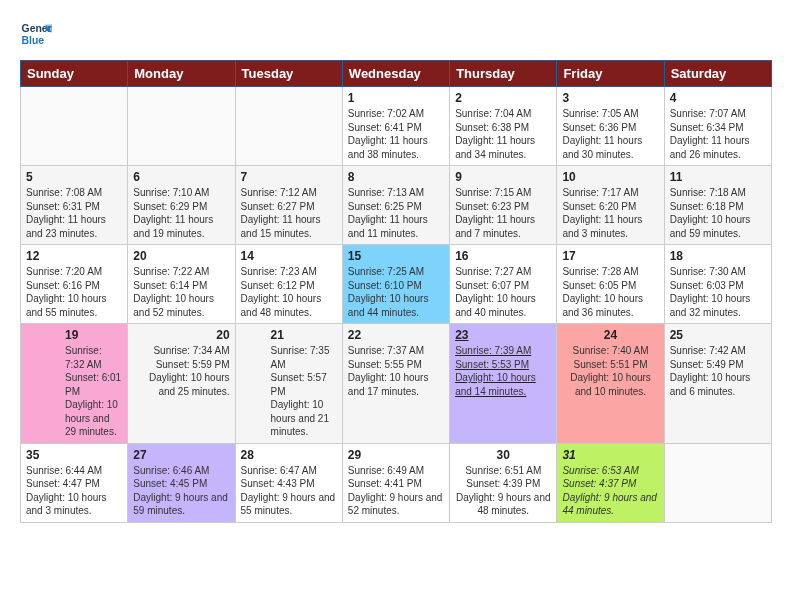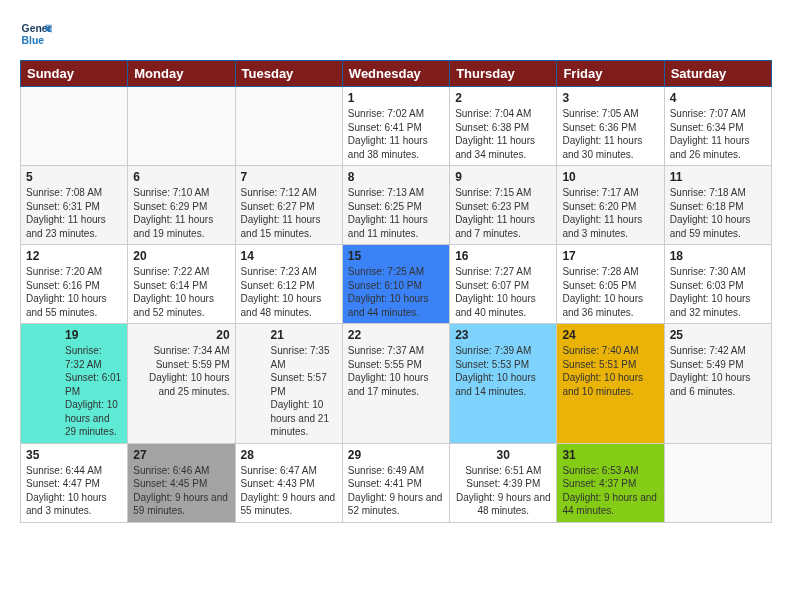--- a/index.html
+++ b/index.html
@@ -178,89 +178,89 @@
             <div class="cell-text">Sunrise: 7:20 AM<br>Sunset: 6:16 PM<br>Daylight: 10 hours and 55 minutes.</div>
           </td>
           <td style="background: rgb(255, 255, 255);">
             <span class="day-num">20</span>
             <div class="cell-text">Sunrise: 7:22 AM<br>Sunset: 6:14 PM<br>Daylight: 10 hours and 52 minutes.</div>
           </td>
           <td style="background: rgb(255, 255, 255); margin-left: 32px;">
             <span class="day-num">14</span>
             <div class="cell-text">Sunrise: 7:23 AM<br>Sunset: 6:12 PM<br>Daylight: 10 hours and 48 minutes.</div>
           </td>
-          <td style="background: #3b82f6;">
+          <td style="background: #7dd3fc;">
             <span class="day-num">15</span>
             <div class="cell-text">Sunrise: 7:25 AM<br>Sunset: 6:10 PM<br>Daylight: 10 hours and 44 minutes.</div>
           </td>
           <td style="background: rgb(255, 255, 255);">
             <span class="day-num">16</span>
             <div class="cell-text">Sunrise: 7:27 AM<br>Sunset: 6:07 PM<br>Daylight: 10 hours and 40 minutes.</div>
           </td>
           <td style="background: rgb(255, 255, 255);">
             <span class="day-num">17</span>
             <div class="cell-text">Sunrise: 7:28 AM<br>Sunset: 6:05 PM<br>Daylight: 10 hours and 36 minutes.</div>
           </td>
           <td style="background: rgb(255, 255, 255);">
             <span class="day-num">18</span>
             <div class="cell-text">Sunrise: 7:30 AM<br>Sunset: 6:03 PM<br>Daylight: 10 hours and 32 minutes.</div>
           </td>
         </tr>
         <tr>
-          <td style="background: #5eead4; padding-left: 44px;">
+          <td style="background: #f9a8d4; padding-left: 44px;">
             <span class="day-num">19</span>
             <div class="cell-text">Sunrise: 7:32 AM<br>Sunset: 6:01 PM<br>Daylight: 10 hours and 29 minutes.</div>
           </td>
           <td style="background: rgb(245, 245, 245); text-align: right;">
             <span class="day-num">20</span>
             <div class="cell-text">Sunrise: 7:34 AM<br>Sunset: 5:59 PM<br>Daylight: 10 hours and 25 minutes.</div>
           </td>
           <td style="background: rgb(245, 245, 245); padding-left: 35px;">
             <span class="day-num">21</span>
             <div class="cell-text">Sunrise: 7:35 AM<br>Sunset: 5:57 PM<br>Daylight: 10 hours and 21 minutes.</div>
           </td>
           <td style="background: rgb(245, 245, 245);">
             <span class="day-num">22</span>
             <div class="cell-text">Sunrise: 7:37 AM<br>Sunset: 5:55 PM<br>Daylight: 10 hours and 17 minutes.</div>
           </td>
-          <td style="background: #7dd3fc;">
+          <td style="background: #c4b5fd; text-decoration: underline;">
             <span class="day-num">23</span>
             <div class="cell-text">Sunrise: 7:39 AM<br>Sunset: 5:53 PM<br>Daylight: 10 hours and 14 minutes.</div>
           </td>
-          <td style="background: #eab308;">
+          <td style="background: #fca5a5; text-align: center;">
             <span class="day-num">24</span>
             <div class="cell-text">Sunrise: 7:40 AM<br>Sunset: 5:51 PM<br>Daylight: 10 hours and 10 minutes.</div>
           </td>
           <td style="background: rgb(245, 245, 245);">
             <span class="day-num">25</span>
             <div class="cell-text">Sunrise: 7:42 AM<br>Sunset: 5:49 PM<br>Daylight: 10 hours and 6 minutes.</div>
           </td>
         </tr>
         <tr>
           <td style="background: rgb(255, 255, 255);">
             <span class="day-num">35</span>
             <div class="cell-text">Sunrise: 6:44 AM<br>Sunset: 4:47 PM<br>Daylight: 10 hours and 3 minutes.</div>
           </td>
-          <td style="background: #a3a3a3; margin-top: 32px;">
+          <td style="background: #c4b5fd; margin-top: 32px;">
             <span class="day-num">27</span>
             <div class="cell-text">Sunrise: 6:46 AM<br>Sunset: 4:45 PM<br>Daylight: 9 hours and 59 minutes.</div>
           </td>
           <td style="background: rgb(255, 255, 255); margin-top: 32px;">
             <span class="day-num">28</span>
             <div class="cell-text">Sunrise: 6:47 AM<br>Sunset: 4:43 PM<br>Daylight: 9 hours and 55 minutes.</div>
           </td>
           <td style="background: rgb(255, 255, 255);">
             <span class="day-num">29</span>
             <div class="cell-text">Sunrise: 6:49 AM<br>Sunset: 4:41 PM<br>Daylight: 9 hours and 52 minutes.</div>
           </td>
           <td style="background: rgb(255, 255, 255); text-align: center;">
             <span class="day-num">30</span>
             <div class="cell-text">Sunrise: 6:51 AM<br>Sunset: 4:39 PM<br>Daylight: 9 hours and 48 minutes.</div>
           </td>
-          <td style="background: #84cc16;">
+          <td style="background: #bef264; font-style: italic;">
             <span class="day-num">31</span>
             <div class="cell-text">Sunrise: 6:53 AM<br>Sunset: 4:37 PM<br>Daylight: 9 hours and 44 minutes.</div>
           </td>
           <td class="empty-cell" style="background: rgb(249, 249, 249);"></td>
         </tr>
       </tbody>
   </table>
 </div>
 
 </body></html>

